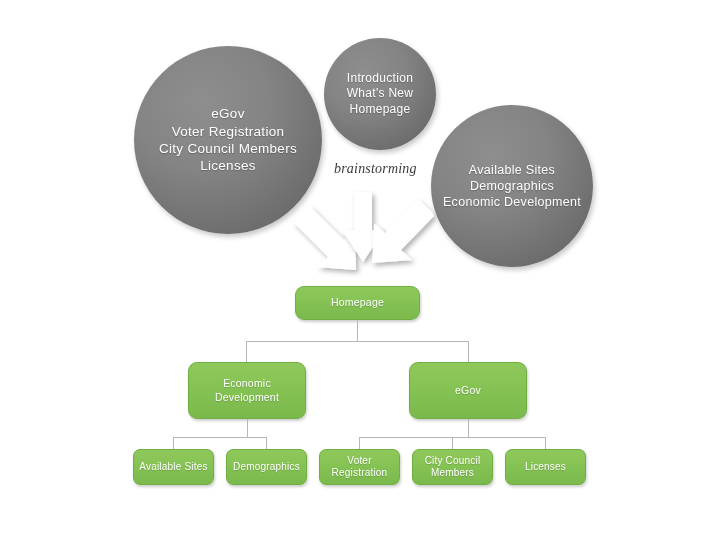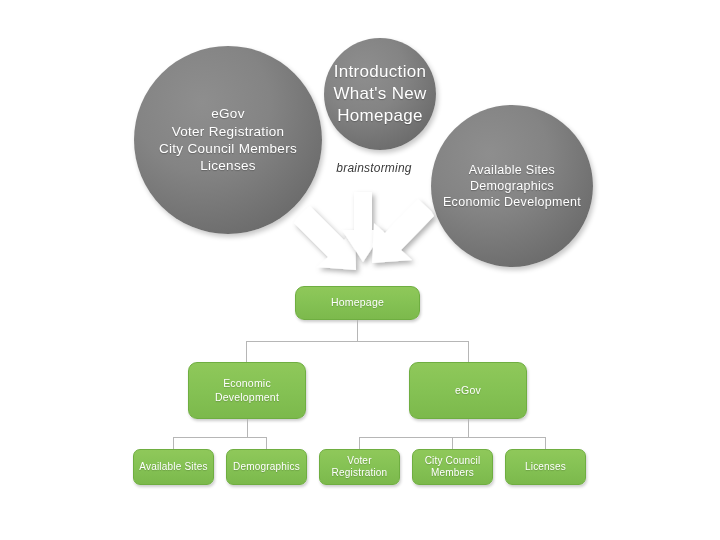--- a/index.html
+++ b/index.html
@@ -35,36 +35,36 @@
     line-height: 1.28;
     letter-spacing: 0.3px;
     text-shadow: 0 1px 1px rgba(0,0,0,0.25);
     padding: 0 6px;
   }
 
   #circle-egov       { left: 134px; top: 46px;  width: 188px; height: 188px; }
   #circle-egov .ctext       { font-size: 13.5px; }
 
   #circle-intro      { left: 324px; top: 38px;  width: 112px; height: 112px; }
-  #circle-intro .ctext      { font-size: 17px; }
+  #circle-intro .ctext      { font-size: 12px; }
 
   #circle-econdev    { left: 431px; top: 105px; width: 162px; height: 162px; }
   #circle-econdev .ctext    { font-size: 12.5px; }
 
   
   #brainstorm-label {
     position: absolute;
     left: 334px;
     top: 161px;
     width: 80px;
     text-align: center;
     font-style: italic;
-    font-size: 12px;
+    font-size: 14px;
     color: #3a3a3a;
-    font-family: Liberation Sans, sans-serif;
+    font-family: Liberation Serif, serif;
     letter-spacing: 0.2px;
   }
 
   
   .arrow-svg {
     position: absolute;
     overflow: visible;
   }
   #arrow-left   { left: 292px; top: 205px; }
   #arrow-center { left: 341px; top: 190px; }

